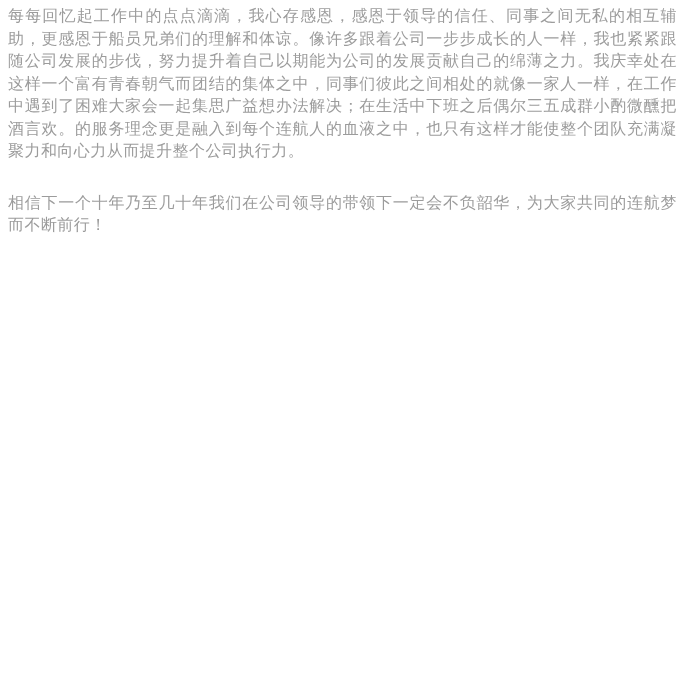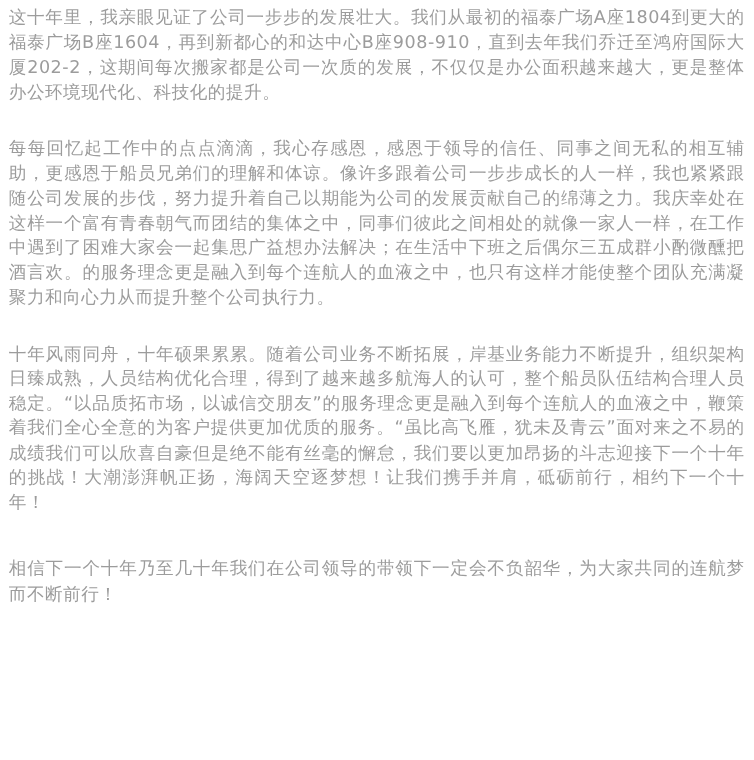--- a/index.html
+++ b/index.html
@@ -32,17 +32,15 @@
     margin-bottom: 0;
   }
   .document-body p.extra-gap {
     margin-bottom: 38px;
   }
 </style>
 </head>
 <body style="background: rgb(255, 255, 255);">
 
 <div class="document-body" style="color: rgb(156, 156, 156);">
-  <p>这十年里，我亲眼见证了公司一步步的发展壮大。我们从最初的福泰广场A座1804到更大的福泰广场B座1604，再到新都心的和达中心B座908-910，直到去年我们乔迁至鸿府国际大厦202-2，这期间每次搬家都是公司一次质的发展，不仅仅是办公面积越来越大，更是整体办公环境现代化、科技化的提升。</p>
   <p>每每回忆起工作中的点点滴滴，我心存感恩，感恩于领导的信任、同事之间无私的相互辅助，更感恩于船员兄弟们的理解和体谅。像许多跟着公司一步步成长的人一样，我也紧紧跟随公司发展的步伐，努力提升着自己以期能为公司的发展贡献自己的绵薄之力。我庆幸处在这样一个富有青春朝气而团结的集体之中，同事们彼此之间相处的就像一家人一样，在工作中遇到了困难大家会一起集思广益想办法解决；在生活中下班之后偶尔三五成群小酌微醺把酒言欢。的服务理念更是融入到每个连航人的血液之中，也只有这样才能使整个团队充满凝聚力和向心力从而提升整个公司执行力。</p>
-  <p class="extra-gap">十年风雨同舟，十年硕果累累。随着公司业务不断拓展，岸基业务能力不断提升，组织架构日臻成熟，人员结构优化合理，得到了越来越多航海人的认可，整个船员队伍结构合理人员稳定。“以品质拓市场，以诚信交朋友”的服务理念更是融入到每个连航人的血液之中，鞭策着我们全心全意的为客户提供更加优质的服务。“虽比高飞雁，犹未及青云”面对来之不易的成绩我们可以欣喜自豪但是绝不能有丝毫的懈怠，我们要以更加昂扬的斗志迎接下一个十年的挑战！大潮澎湃帆正扬，海阔天空逐梦想！让我们携手并肩，砥砺前行，相约下一个十年！</p>
   <p>相信下一个十年乃至几十年我们在公司领导的带领下一定会不负韶华，为大家共同的连航梦而不断前行！</p>
 </div>
 
 </body></html>

